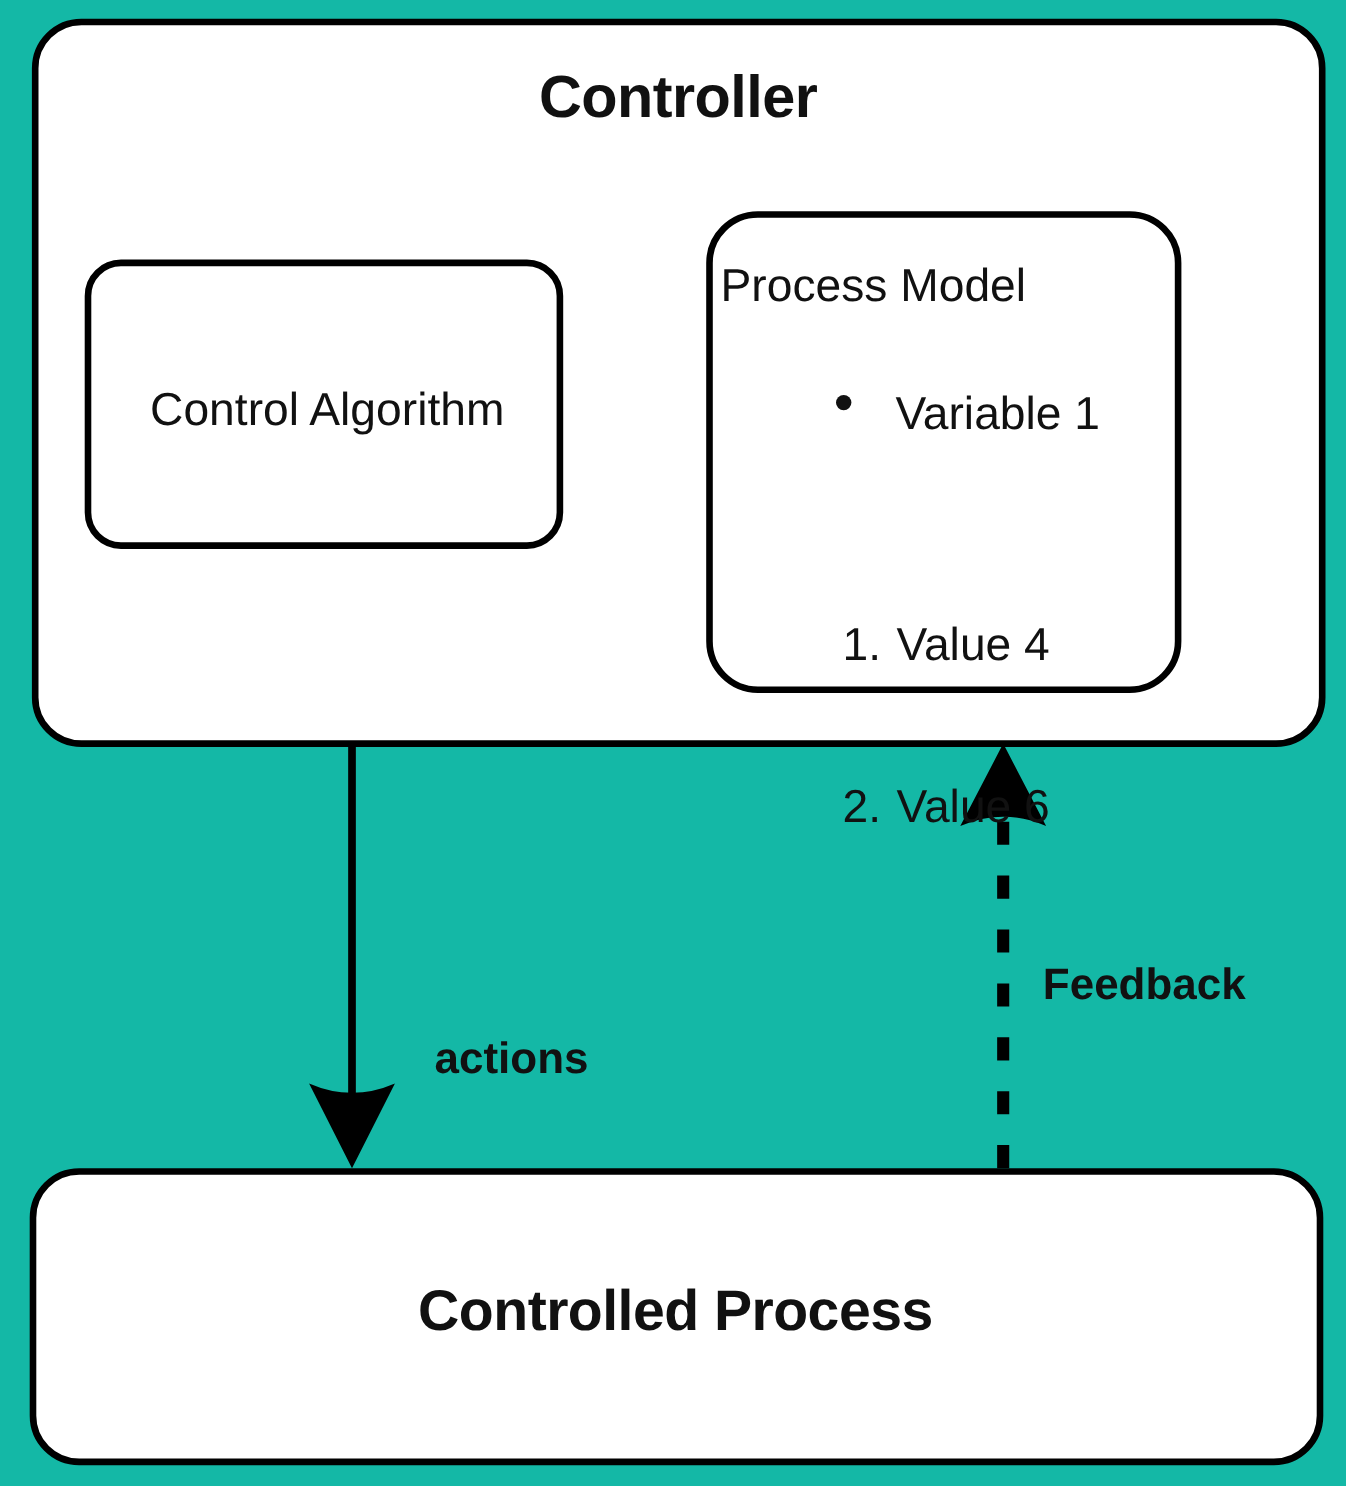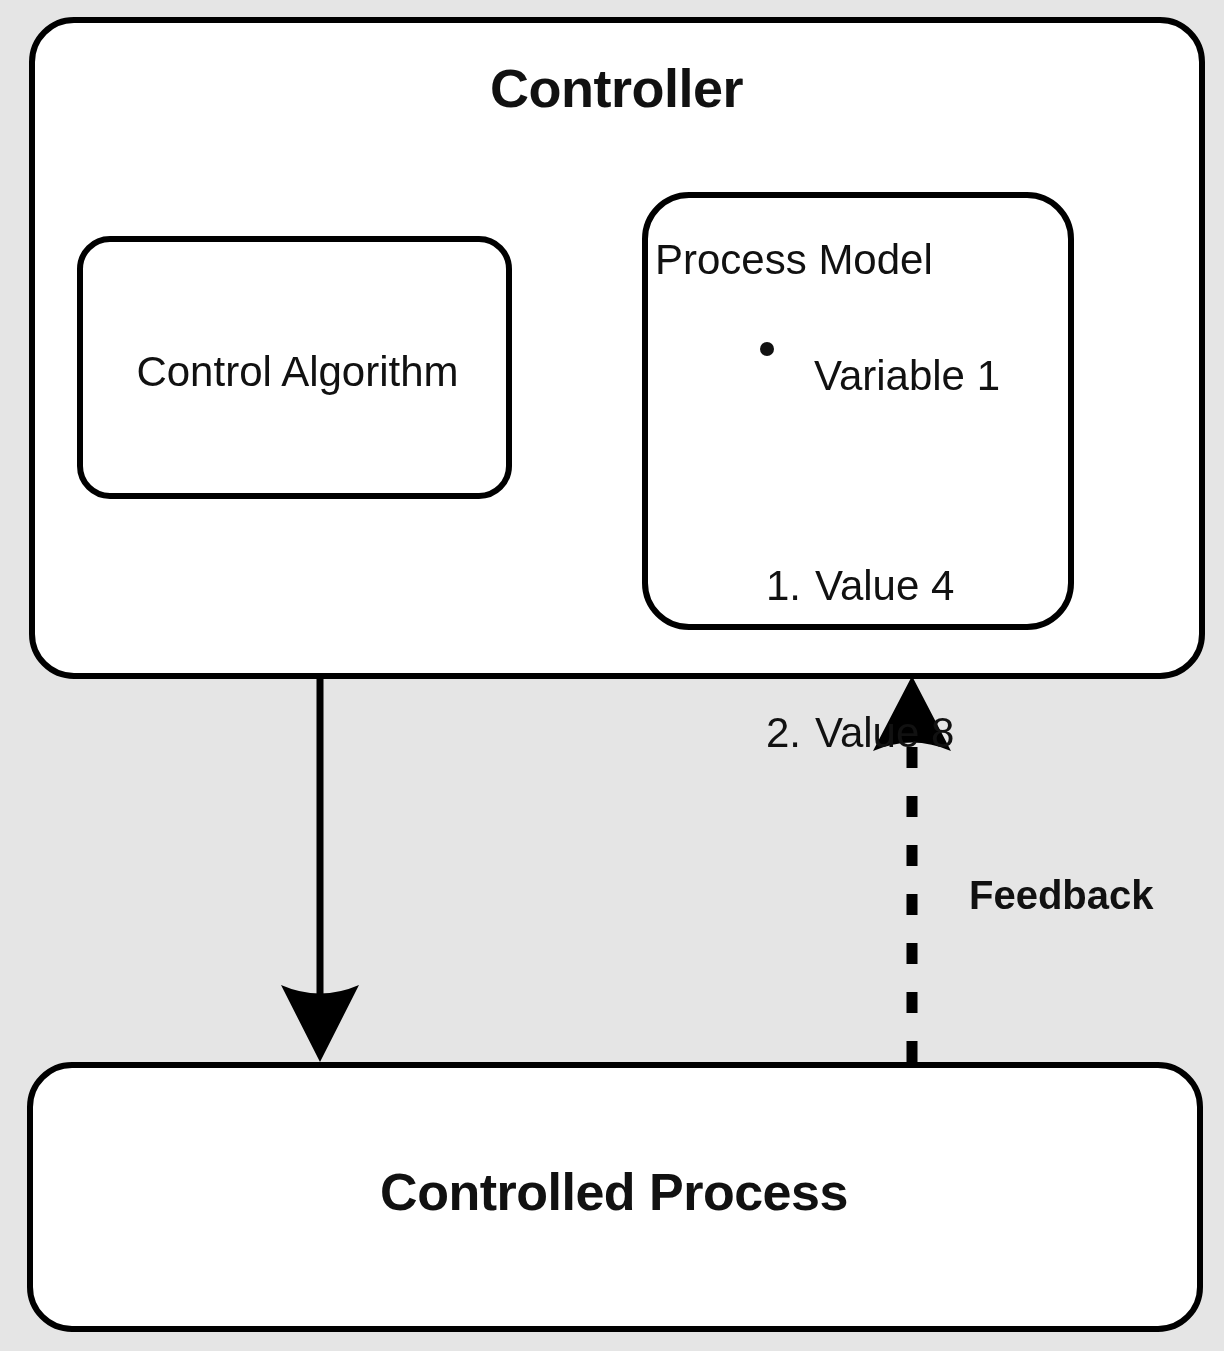--- a/index.html
+++ b/index.html
@@ -8,21 +8,21 @@
     background: #ffffff;
   }
   body {
     font-family: "Liberation Sans", sans-serif;
     color: #000000;
   }
   #canvas {
     position: relative;
     width: 1224px;
     height: 1351px;
-    background: #e5e5e5;
+    background: #14b8a6;
     overflow: hidden;
   }
   #diagram-svg {
     position: absolute;
     left: 0;
     top: 0;
     width: 1224px;
     height: 1351px;
   }
   .lbl {
@@ -57,21 +57,21 @@
     font-size: 42px;
     font-weight: normal;
   }
   
   #pm-bullet-row {
     left: 760px;
     top: 352px;
     font-size: 42px;
     font-weight: normal;
     display: flex;
-    align-items: flex-start;
+    align-items: center;
   }
   #pm-bullet-dot {
     display: inline-block;
     width: 14px;
     height: 14px;
     border-radius: 50%;
     background: #111111;
     margin-right: 40px;
     position: relative;
     top: -10px;
@@ -101,21 +101,20 @@
     text-align: center;
     font-size: 40px;
     font-weight: bold;
     line-height: 1.22;
   }
   #feedback-label {
     left: 948px;
     top: 873px;
     font-size: 40px;
     font-weight: bold;
-    margin-left: 21px;
   }
   
   #controlled-process-title {
     left: 28px;
     top: 1163px;
     width: 1172px;
     text-align: center;
     font-size: 52px;
     font-weight: bold;
     letter-spacing: -0.5px;
@@ -158,24 +157,25 @@
     <span>Variable 1</span>
   </div>
 
   <div class="lbl" id="pm-numbered-list">
     <div class="num-row">
       <span class="num-marker">1.</span>
       <span>Value 4</span>
     </div>
     <div class="num-row">
       <span class="num-marker">2.</span>
-      <span>Value 8</span>
+      <span>Value 6</span>
     </div>
   </div>
 
   <div class="lbl" id="control-actions-label">
+    <div>actions</div>
   </div>
 
   <div class="lbl" id="feedback-label">Feedback</div>
 
   <div class="lbl" id="controlled-process-title">Controlled Process</div>
 
 </div>
 
 </body></html>

